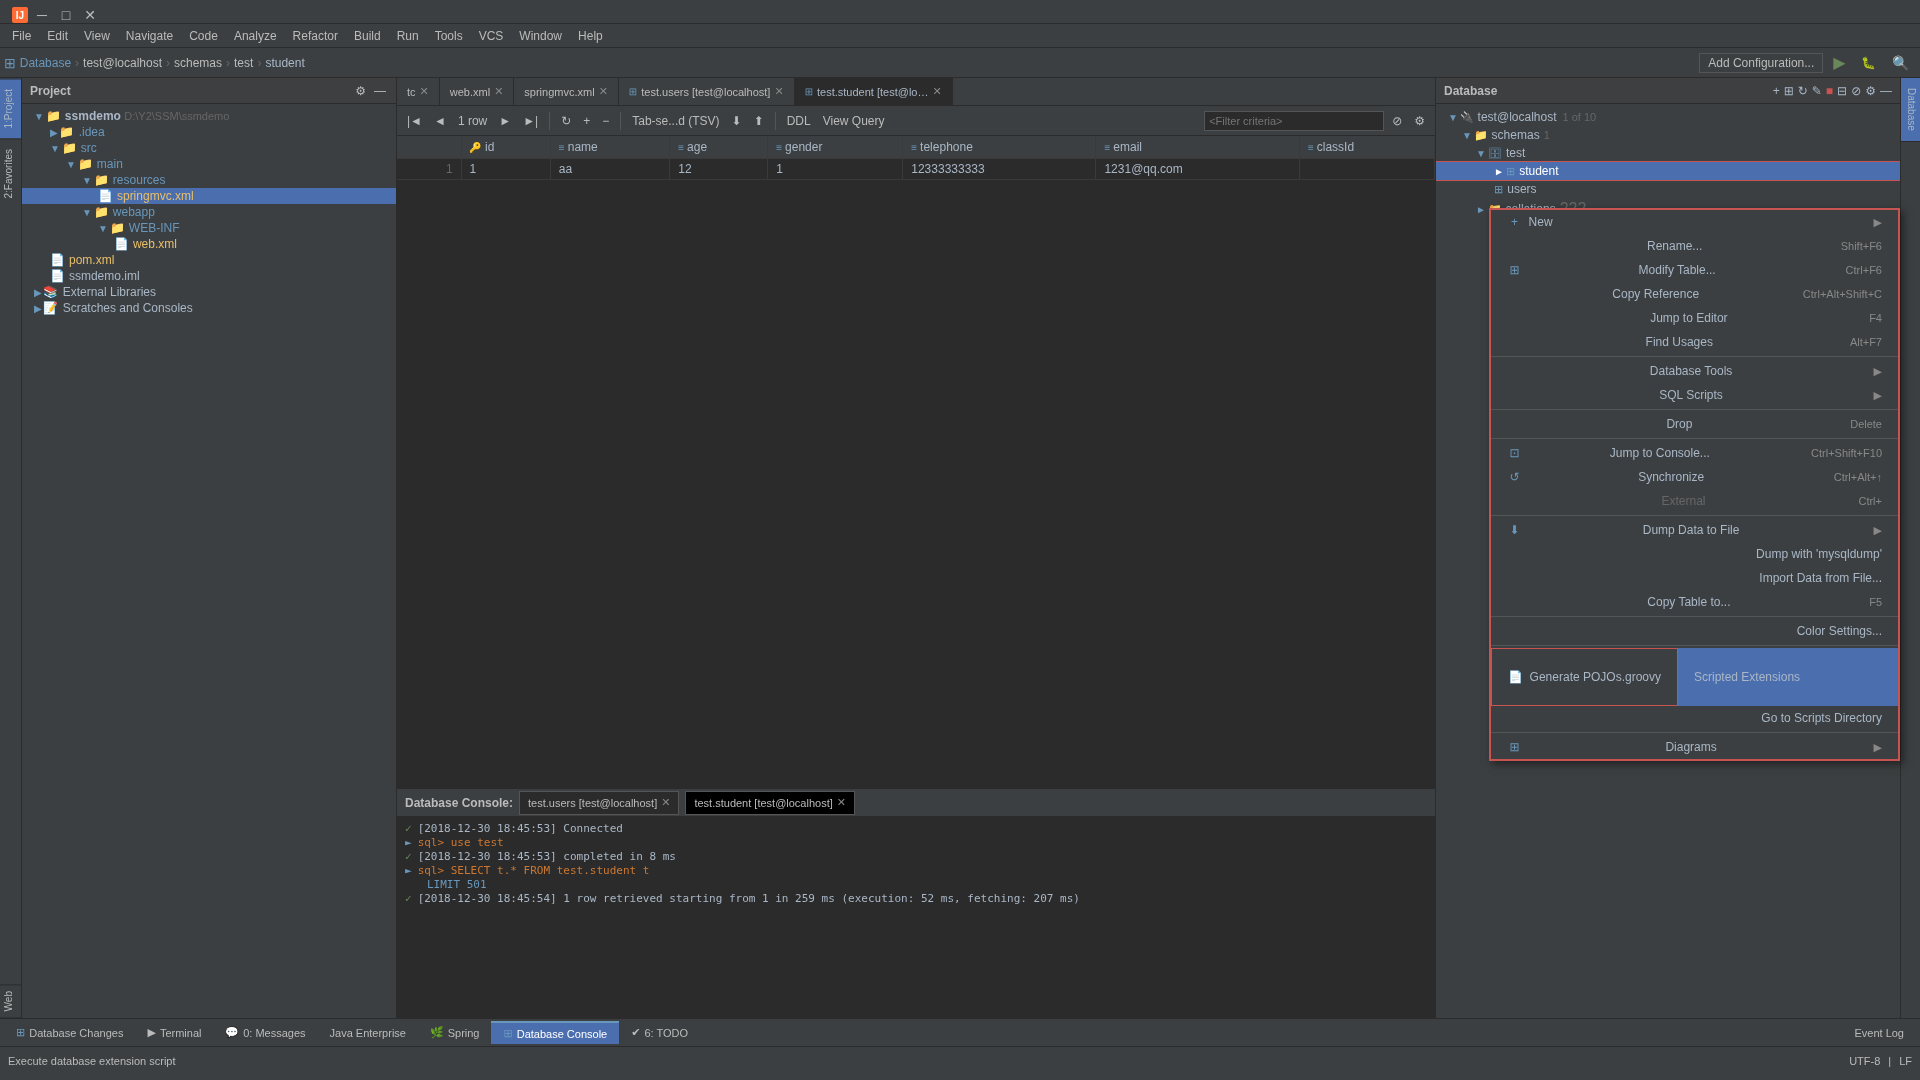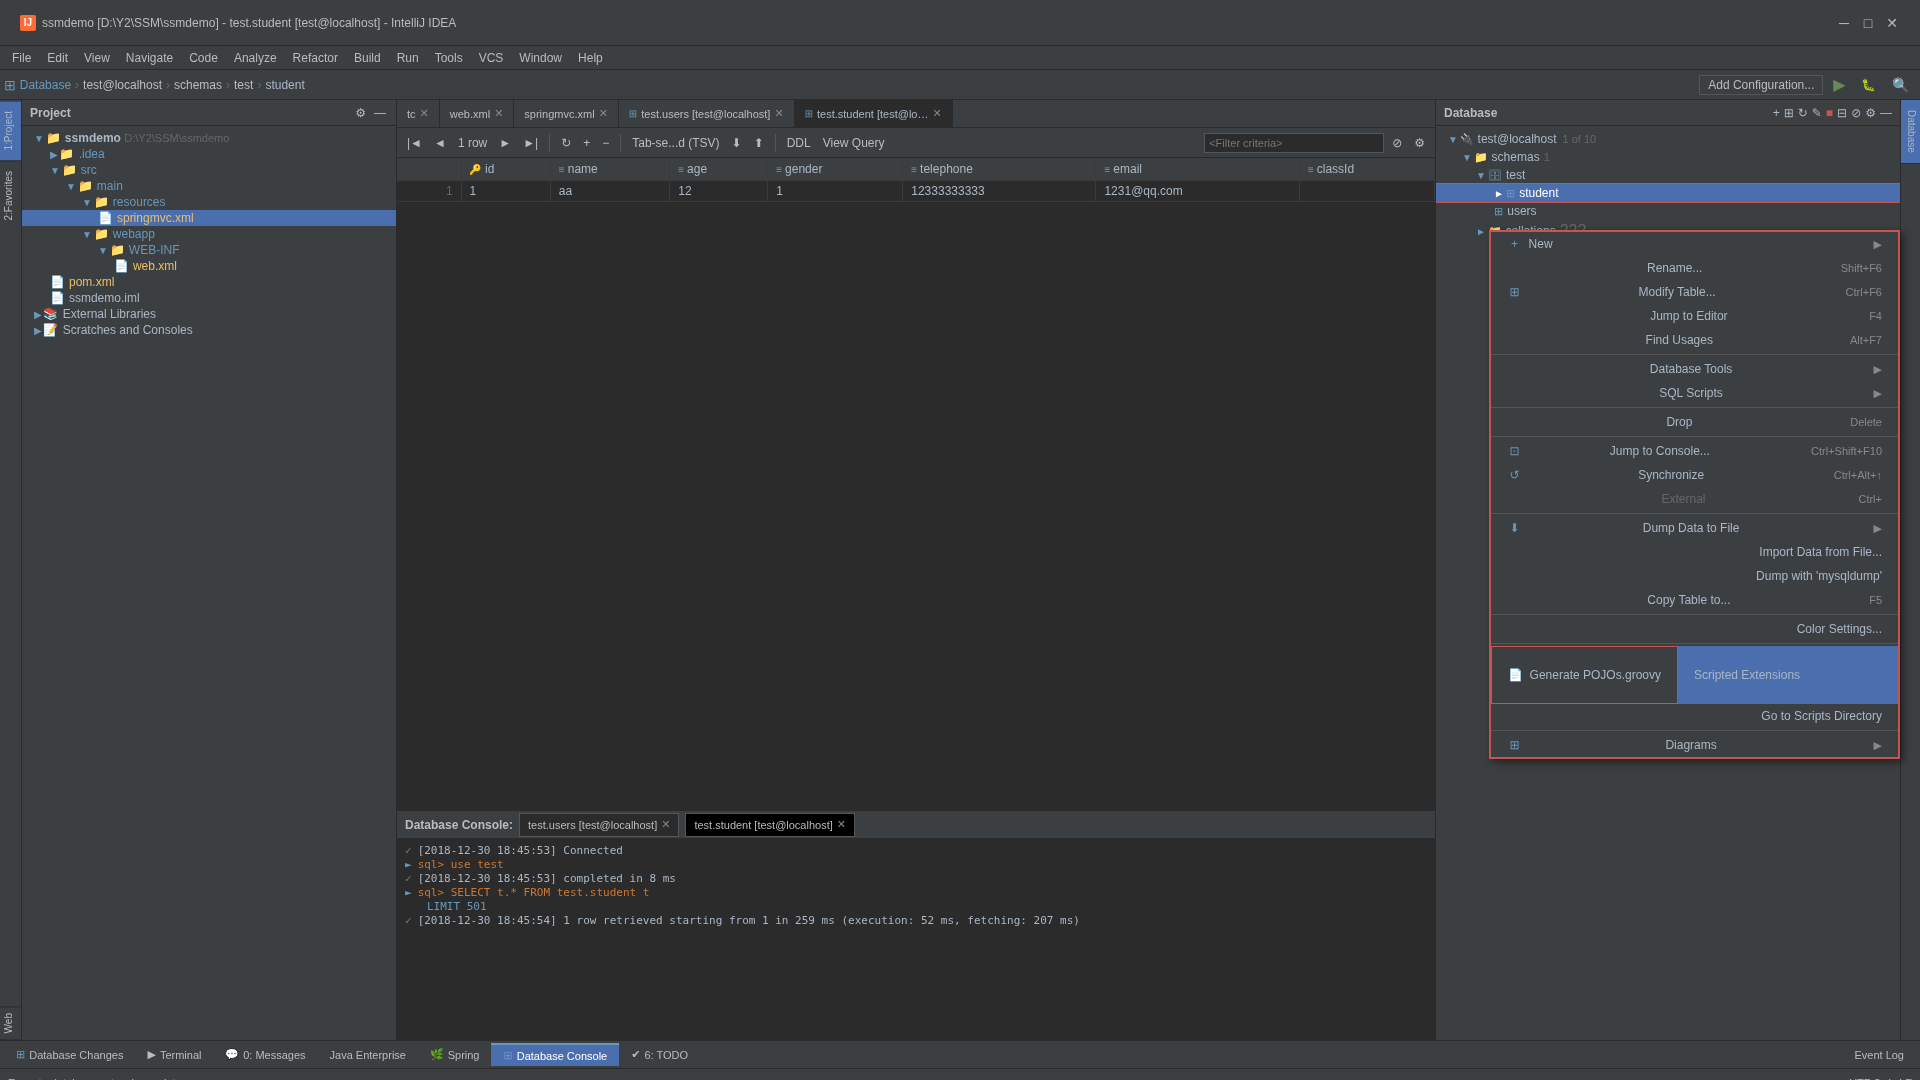--- a/index.html
+++ b/index.html
@@ -1,19 +1,19 @@
 <!DOCTYPE html>
 <html><head>
   <meta charset="utf-8">
   <style>
     * { margin: 0; padding: 0; box-sizing: border-box; }
     body { font-family: 'Segoe UI', Arial, sans-serif; font-size: 12px; background: #3c3f41; color: #a9b7c6; overflow: hidden; width: 1920px; height: 1080px; }
 
     
-    #title-bar { background: #3c3f41; height: 46px; display: flex; align-items: center; padding: 0 20px; border-bottom: 1px solid #2b2b2b; }
+    #title-bar { background: #3c3f41; height: 24px; display: flex; align-items: flex-end; padding: 0 12px; border-bottom: 1px solid #2b2b2b; }
     #title-bar .app-icon { width: 16px; height: 16px; margin-right: 6px; background: #ff6b35; border-radius: 2px; display: inline-flex; align-items: center; justify-content: center; font-size: 10px; color: white; font-weight: bold; flex-shrink: 0; }
     #title-bar .title-text { flex: 1; font-size: 12px; color: #bbb; }
     #title-bar .win-controls { display: flex; gap: 8px; }
     #title-bar .win-btn { width: 16px; height: 16px; display: flex; align-items: center; justify-content: center; font-size: 14px; cursor: pointer; color: #bbb; }
 
     
     #menu-bar { background: #3c3f41; height: 24px; display: flex; align-items: center; padding: 0 4px; border-bottom: 1px solid #2b2b2b; }
     .menu-item { padding: 2px 8px; font-size: 12px; color: #bbb; cursor: pointer; }
 
     
@@ -115,21 +115,20 @@
     
     ::-webkit-scrollbar { width: 8px; height: 8px; }
     ::-webkit-scrollbar-track { background: #2b2b2b; }
     ::-webkit-scrollbar-thumb { background: #555; }
   </style>
 </head>
 <body>
 
 <div id="title-bar">
   <div class="app-icon">IJ</div>
-  <div class="title-text">ssmdemo [D:\Y2\SSM\ssmdemo] - test.student [test@localhost] - IntelliJ IDEA</div>
   <div class="win-controls">
     <div class="win-btn">─</div>
     <div class="win-btn">□</div>
     <div class="win-btn">✕</div>
   </div>
 </div>
 
 <div id="menu-bar">
   <div class="menu-item">File</div>
   <div class="menu-item">Edit</div>
@@ -469,20 +468,25 @@
         <span>Rename...</span>
         <span class="shortcut">Shift+F6</span>
       </div>
       <div class="ctx-item">
         <span class="ctx-icon">⊞</span>
         <span>Modify Table...</span>
         <span class="shortcut">Ctrl+F6</span>
       </div>
       <div class="ctx-item">
         <span class="ctx-icon"></span>
+        <span>Copy Reference</span>
+        <span class="shortcut">Ctrl+Alt+Shift+C</span>
+      </div>
+      <div class="ctx-item">
+        <span class="ctx-icon"></span>
         <span>Jump to Editor</span>
         <span class="shortcut">F4</span>
       </div>
       <div class="ctx-item">
         <span class="ctx-icon"></span>
         <span>Find Usages</span>
         <span class="shortcut">Alt+F7</span>
       </div>
       <div class="ctx-separator"></div>
       <div class="ctx-item">
@@ -518,25 +522,25 @@
         <span class="shortcut">Ctrl+</span>
       </div>
       <div class="ctx-separator"></div>
       <div class="ctx-item">
         <span class="ctx-icon">⬇</span>
         <span>Dump Data to File</span>
         <span class="shortcut">▶</span>
       </div>
       <div class="ctx-item">
         <span class="ctx-icon"></span>
+        <span>Dump with 'mysqldump'</span>
+      </div>
+      <div class="ctx-item">
+        <span class="ctx-icon"></span>
         <span>Import Data from File...</span>
-      </div>
-      <div class="ctx-item">
-        <span class="ctx-icon"></span>
-        <span>Dump with 'mysqldump'</span>
       </div>
       <div class="ctx-item">
         <span class="ctx-icon"></span>
         <span>Copy Table to...</span>
         <span class="shortcut">F5</span>
       </div>
       <div class="ctx-separator"></div>
       <div class="ctx-item">
         <span class="ctx-icon"></span>
         <span>Color Settings...</span>

